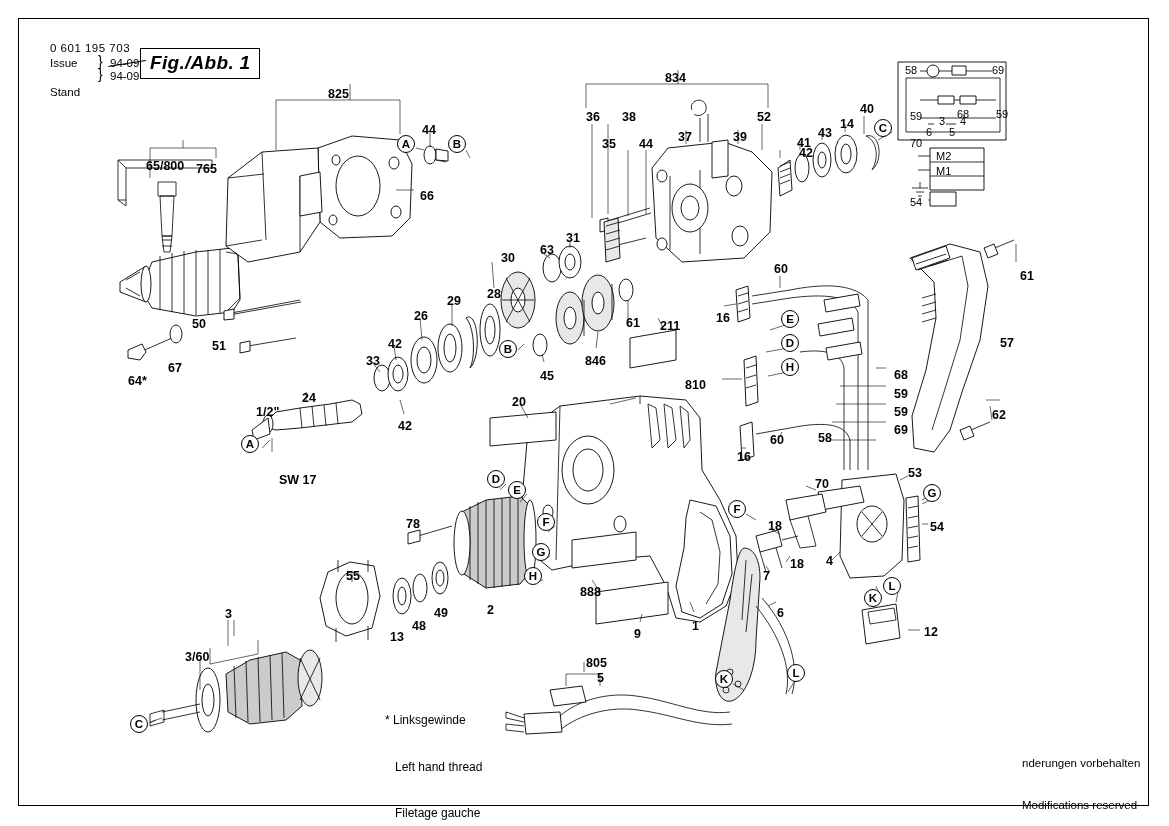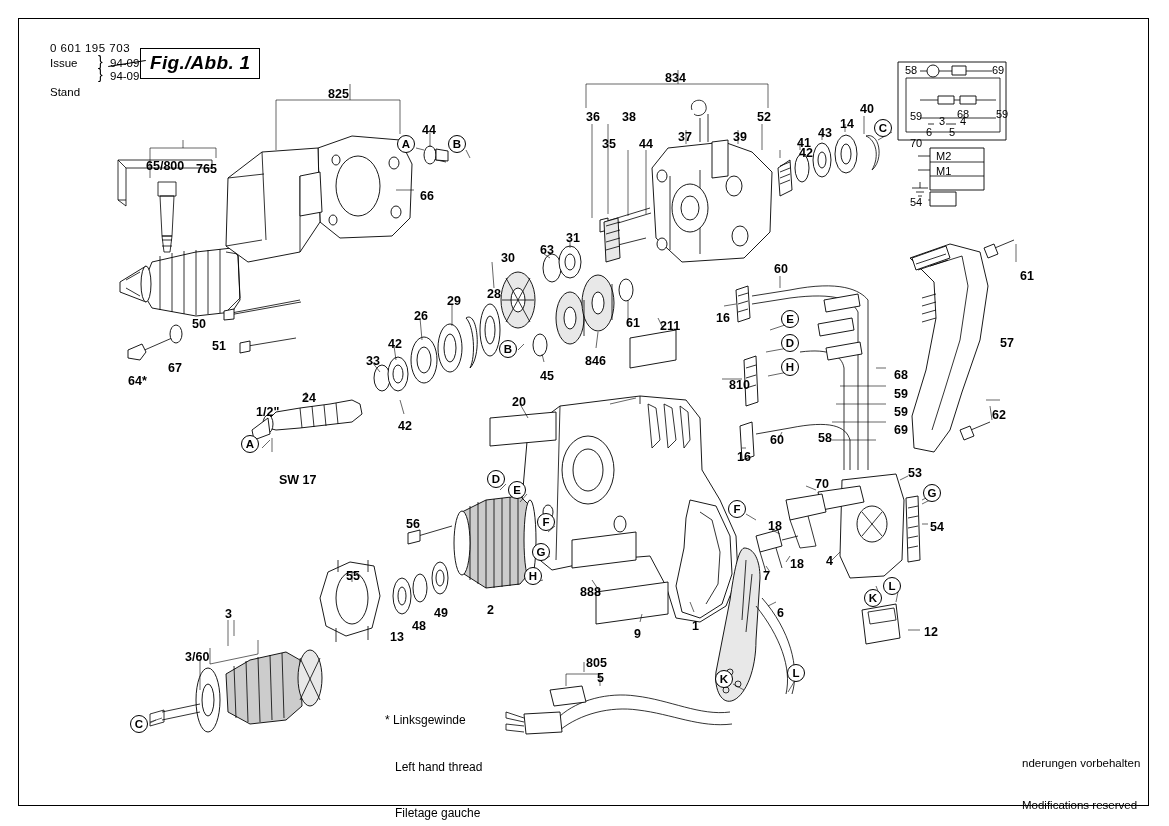--- a/index.html
+++ b/index.html
@@ -446,21 +446,21 @@
   <div class="lbl" style="left:566px; top:232px;">31</div>
   <div class="lbl" style="left:540px; top:370px;">45</div>
   <div class="lbl" style="left:585px; top:355px;">846</div>
   <div class="lbl" style="left:626px; top:317px;">61</div>
   <div class="lbl" style="left:660px; top:320px;">211</div>
   <div class="lbl" style="left:398px; top:420px;">42</div>
   <div class="lbl" style="left:302px; top:392px;">24</div>
   <div class="lbl" style="left:256px; top:406px;">1/2"</div>
   <div class="lbl" style="left:279px; top:474px;">SW 17</div>
   <div class="lbl" style="left:512px; top:396px;">20</div>
-  <div class="lbl" style="left:406px; top:518px;">56</div>
+  <div class="lbl" style="left:406px; top:518px;">78</div>
   <div class="lbl" style="left:580px; top:586px;">888</div>
   <div class="lbl" style="left:487px; top:604px;">2</div>
   <div class="lbl" style="left:434px; top:607px;">49</div>
   <div class="lbl" style="left:412px; top:620px;">48</div>
   <div class="lbl" style="left:390px; top:631px;">13</div>
   <div class="lbl" style="left:346px; top:570px;">55</div>
   <div class="lbl" style="left:225px; top:608px;">3</div>
   <div class="lbl" style="left:185px; top:651px;">3/60</div>
   <div class="lbl" style="left:634px; top:628px;">9</div>
   <div class="lbl" style="left:692px; top:620px;">1</div>
@@ -475,21 +475,21 @@
   <div class="lbl" style="left:678px; top:131px;">37</div>
   <div class="lbl" style="left:733px; top:131px;">39</div>
   <div class="lbl" style="left:757px; top:111px;">52</div>
   <div class="lbl" style="left:775px; top:147px;margin-left:24px;">42</div>
   <div class="lbl" style="left:797px; top:137px;">41</div>
   <div class="lbl" style="left:818px; top:127px;">43</div>
   <div class="lbl" style="left:840px; top:118px;">14</div>
   <div class="lbl" style="left:860px; top:103px;">40</div>
   <div class="lbl" style="left:716px; top:312px;">16</div>
   <div class="lbl" style="left:774px; top:263px;">60</div>
-  <div class="lbl" style="left:729px; top:379px;">810</div>
+  <div class="lbl" style="left:685px; top:379px;">810</div>
   <div class="lbl" style="left:737px; top:451px;">16</div>
   <div class="lbl" style="left:770px; top:434px;">60</div>
   <div class="lbl" style="left:818px; top:432px;">58</div>
   <div class="lbl" style="left:894px; top:369px;">68</div>
   <div class="lbl" style="left:894px; top:388px;">59</div>
   <div class="lbl" style="left:894px; top:406px;">59</div>
   <div class="lbl" style="left:894px; top:424px;">69</div>
   <div class="lbl" style="left:1020px; top:270px;">61</div>
   <div class="lbl" style="left:1000px; top:337px;">57</div>
   <div class="lbl" style="left:992px; top:409px;">62</div>

